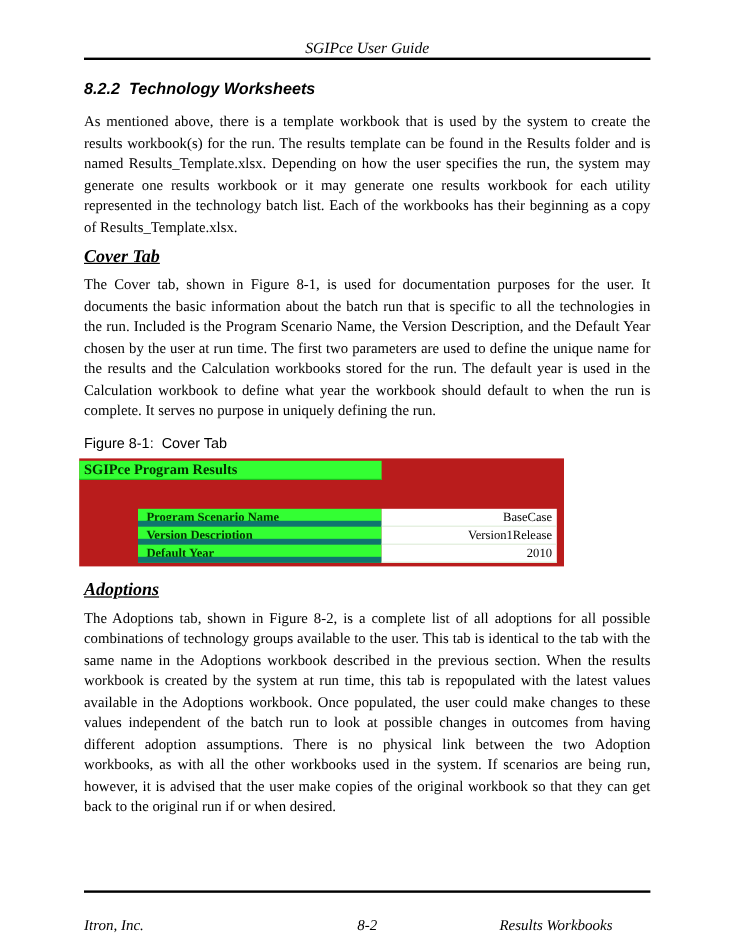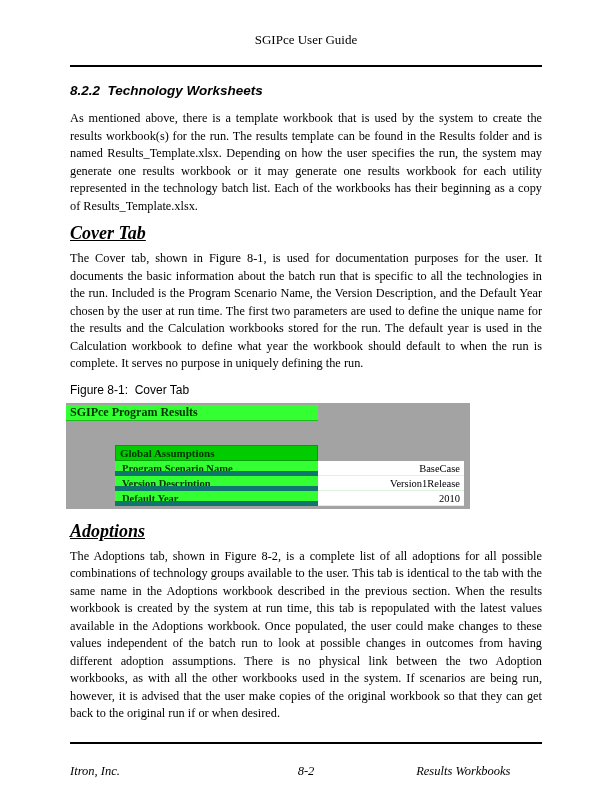--- a/index.html
+++ b/index.html
@@ -9,56 +9,56 @@
     margin: 0 auto;
     background: #ffffff;
     position: relative;
     overflow: hidden;
     font-family: "Liberation Serif", serif;
     color: #000;
   }
   .content { position: absolute; left: 70px; top: 0; width: 472px; }
 
   .running-header {
-    padding-top: 32px; padding-bottom: 17px;
+    padding-top: 32px; padding-bottom: 0;
     border-bottom: 2px solid #000;
-    text-align: center; font-size: 13px;
+    text-align: center; font-style: italic; font-size: 13px;
   }
 
   .section-heading {
     margin-top: 16px;
     font-family: "Liberation Sans", sans-serif;
     font-weight: bold; font-style: italic;
     font-size: 13.5px;
   }
 
   p.body-para {
     margin-top: 12px;
     font-size: 12.3px; line-height: 17.5px;
     text-align: justify;
   }
   .filename { }
 
   .sub-heading {
     margin-top: 8px;
-    font-size: 18px; font-weight: bold; font-style: italic;
+    font-size: 15px; font-weight: bold; font-style: italic;
     text-decoration: underline;
   }
   p.tight { margin-top: 6px; }
 
   .figure-caption {
     margin-top: 10px;
     font-family: "Liberation Sans", sans-serif;
     font-weight: normal; font-size: 12px;
   }
 
   .figure {
     margin-top: 6px; margin-left: -4px;
     width: 404px;
-    background: #a3a3a3;
+    background: #b91c1c;
     padding: 2px 12px 3px 0;
   }
   .fig-title-bar {
     width: 252px; height: 16px;
     background: #33ff33;
     border-bottom: 1px solid #1ebc1e;
     font-weight: bold; font-size: 12px; line-height: 15px;
     color: #003300; padding-left: 4px;
     overflow: hidden; white-space: nowrap;
   }
@@ -114,21 +114,20 @@
 
     <h3 class="sub-heading">Cover Tab</h3>
 
     <p class="body-para tight">The Cover tab, shown in Figure 8-1, is used for documentation purposes for the user.  It documents the basic information about the batch run that is specific to all the technologies in the run.  Included is the Program Scenario Name, the Version Description, and the Default Year chosen by the user at run time.  The first two parameters are used to define the unique name for the results and the Calculation workbooks stored for the run.  The default year is used in the Calculation workbook to define what year the workbook should default to when the run is complete.  It serves no purpose in uniquely defining the run.</p>
 
     <div class="figure-caption">Figure 8-1:&nbsp; Cover Tab</div>
 
     <div class="figure">
       <div class="fig-title-bar">SGIPce Program Results</div>
       <div class="fig-gap"></div>
-      <div class="fig-section-bar">Global Assumptions</div>
 
       <div class="fig-row">
         <div class="fig-row-label">Program Scenario Name</div>
         <div class="fig-row-value">BaseCase</div>
       </div>
       <div class="fig-row">
         <div class="fig-row-label">Version Description</div>
         <div class="fig-row-value">Version1Release</div>
       </div>
       <div class="fig-row">

